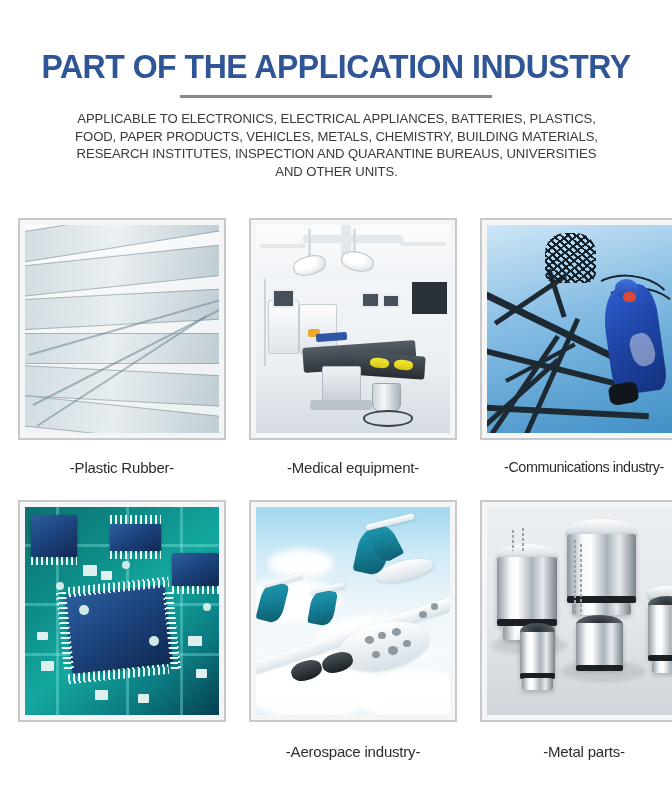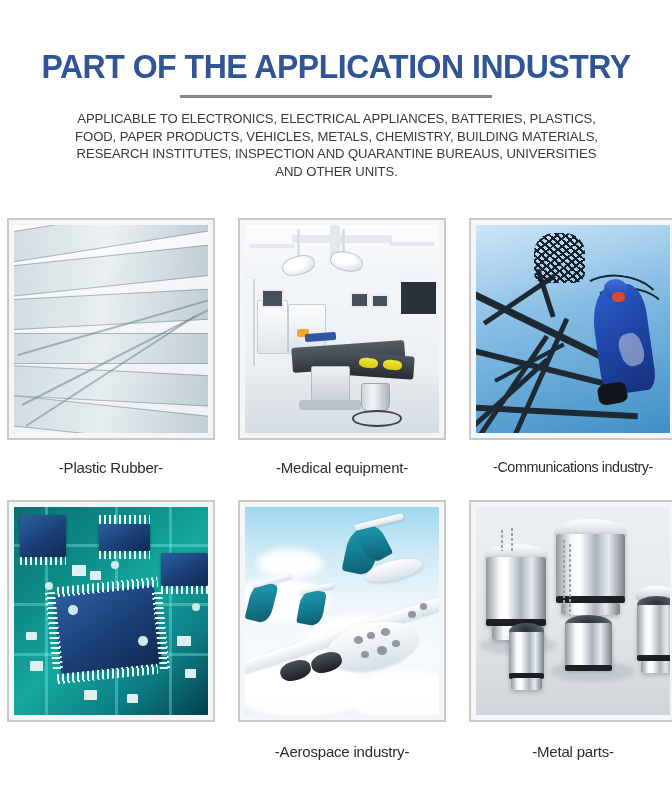--- a/index.html
+++ b/index.html
@@ -36,21 +36,21 @@
     letter-spacing: -0.1px;
     transform: scaleX(0.98);
   }
 
   
   .grid {
     position: absolute;
     top: 218px; left: 0;
     width: 672px;
   }
-  .row { display: flex; gap: 23px; padding-left: 7px; }
+  .row { display: flex; gap: 23px; padding-left: 18px; }
   .row.row-2 { margin-top: 24px; }
   .cell { width: 208px; }
 
   .frame {
     width: 208px; height: 222px;
     border: 2px solid #c9c9c9;
     background: #f4f5f7;
     padding: 5px;
     position: relative;
   }

